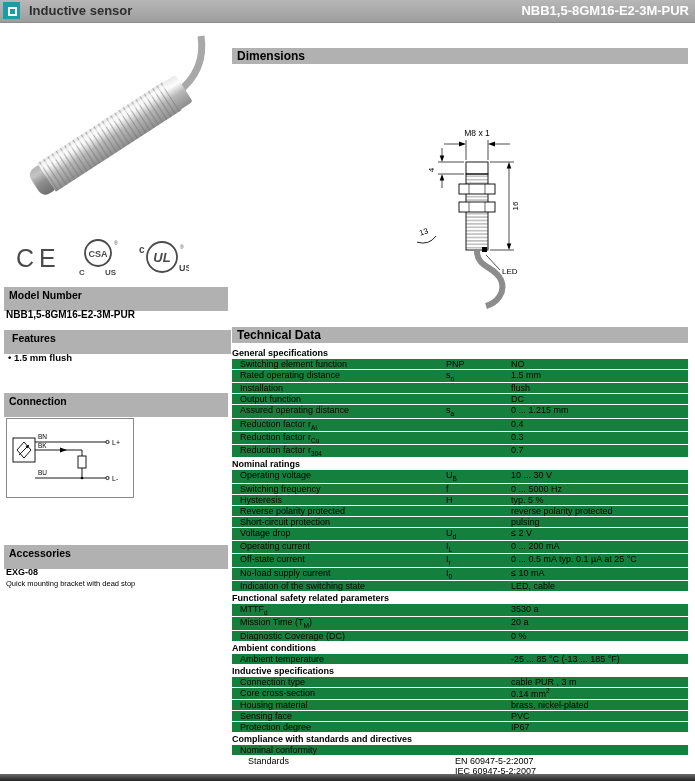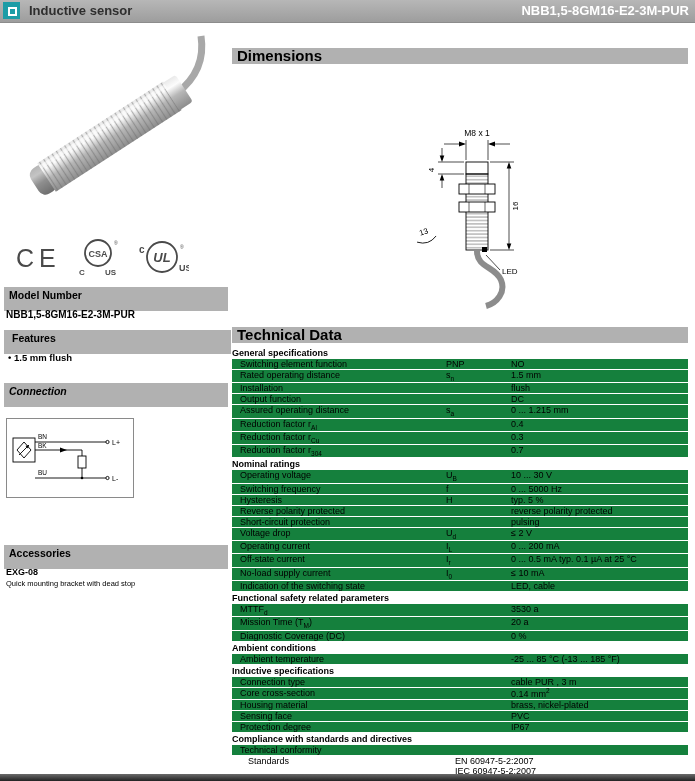--- a/index.html
+++ b/index.html
@@ -17,27 +17,27 @@
 
   
   #leftcol{position:absolute;left:4px;top:30px;width:224px;}
   .sbar{background:#b1b1b1;font-weight:bold;font-size:10.5px;height:24px;line-height:16px;
         padding-left:5px;width:219px;position:absolute;}
   #photo{position:absolute;left:0;top:0;}
   #marks{position:absolute;left:12px;top:205px;width:206px;height:46px;display:flex;align-items:center;gap:16px;}
   .ce{font-size:25px;color:#4a4a4a;letter-spacing:5px;font-weight:500;}
   #modelbar{top:257px;} #modelval{position:absolute;left:2px;top:279px;font-size:10px;font-weight:bold;}
   #featbar{top:300px;padding-left:8px;}  #featitem{position:absolute;left:4px;top:322px;font-size:9.5px;font-weight:bold;}
-  #connbar{top:353px;font-style:italic;}  #conndiag{position:absolute;left:2px;top:388px;}
+  #connbar{top:363px;}  #conndiag{position:absolute;left:2px;top:388px;}
   #accbar{top:515px;}   #accname{position:absolute;left:2px;top:537px;font-size:9px;font-weight:bold;}
   #accdesc{position:absolute;left:2px;top:549px;font-size:7.5px;}
 
   
   #rightcol{position:absolute;left:232px;top:48px;width:456px;}
-  .rbar{background:#b1b1b1;font-weight:bold;font-size:15px;height:16px;line-height:16px;
+  .rbar{background:#b1b1b1;font-weight:bold;font-size:12px;height:16px;line-height:16px;
         padding-left:5px;width:451px;position:absolute;}
   #dimbar{top:0;} #dimdraw{position:absolute;left:150px;top:62px;}
   #techbar{top:279px;}
   #techtable{position:absolute;left:0;top:298px;width:456px;}
 
   
   .tr{display:flex;align-items:flex-start;margin-bottom:1px;font-size:9px;line-height:10px;min-height:10px;}
   .tr.sec{font-weight:bold;margin-top:2px;}
   .tr.row,.tr.sub{background:#15803d;gap:28px;}
   .tlabel{flex:0 0 178px;padding-left:8px;}
@@ -350,21 +350,21 @@
       </div>
       <div class="tr row">
         <span class="tlabel">Protection degree</span>
         <span class="tsym"></span>
         <span class="tval">IP67</span>
       </div>
       <div class="tr sec">
         <span class="tlabel">Compliance with standards and directives</span>
       </div>
       <div class="tr sub">
-        <span class="tlabel">Technical conformity</span>
+        <span class="tlabel">Nominal conformity</span>
       </div>
       <div class="tr row2">
         <span class="tlabel">Standards</span>
         <span class="tsym"></span>
         <span class="tval">EN 60947-5-2:2007
 IEC 60947-5-2:2007</span>
       </div>
       <div class="tgap"></div>
     </div>
 </div>

